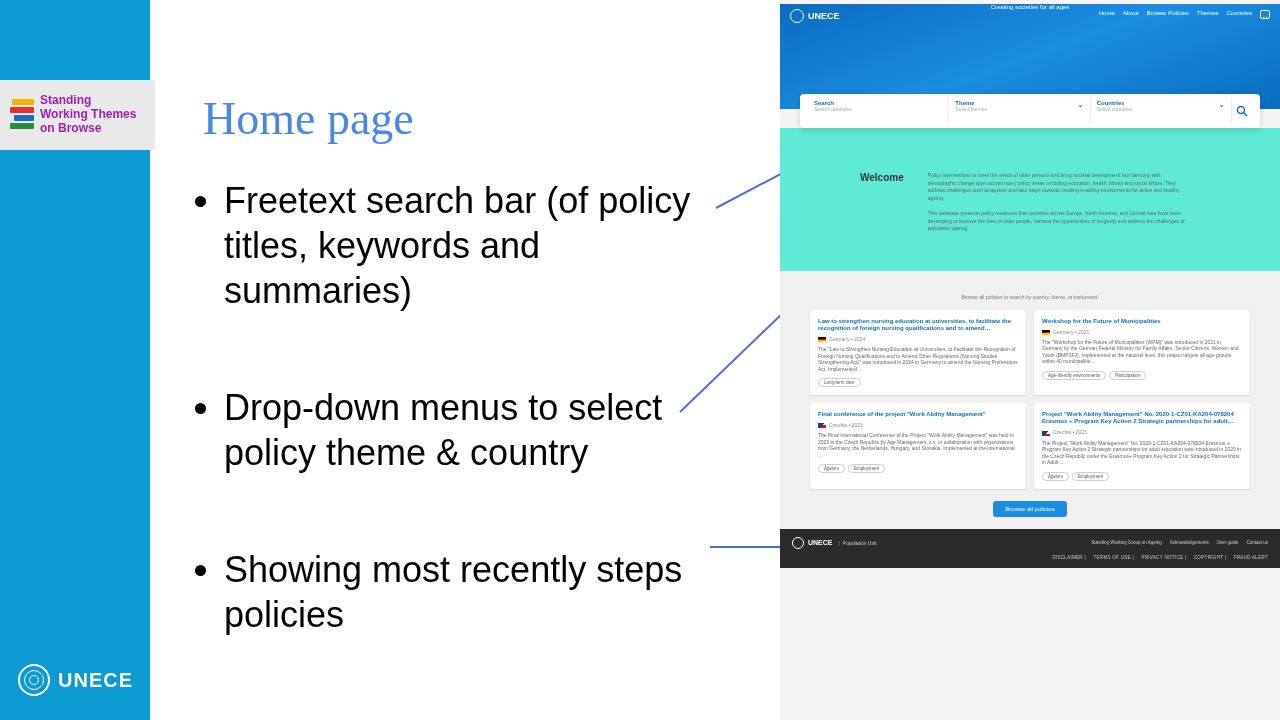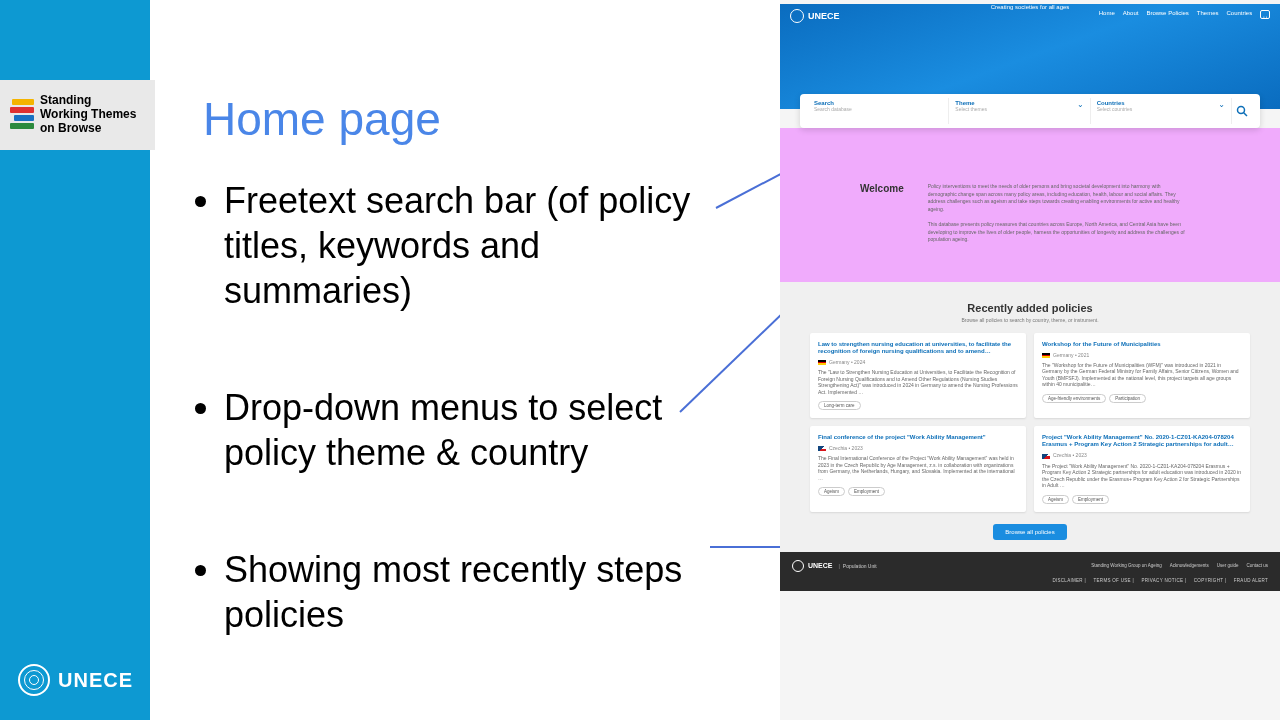--- a/index.html
+++ b/index.html
@@ -7,30 +7,30 @@
 
   
   .left-bar { position: absolute; left: 0; top: 0; width: 150px; height: 720px; background: #0d99d2; }
   .logo-swga { position: absolute; left: 0; top: 80px; width: 155px; height: 70px; background: #e9e9e9; padding: 8px 6px 8px 10px; display: flex; align-items: center; }
   .swga-blocks { width: 24px; margin-right: 6px; }
   .swga-blocks div { height: 6px; margin-bottom: 2px; border-radius: 1px; }
   .b1{background:#f4b400;width:22px;margin-left:2px}
   .b2{background:#e03131;width:24px}
   .b3{background:#1971c2;width:20px;margin-left:4px}
   .b4{background:#2b8a3e;width:24px}
-  .swga-text { font-size: 12px; font-weight: bold; line-height: 1.15; color: #000000; }
+  .swga-text { font-size: 12px; font-weight: bold; line-height: 1.15; color: #a21caf; }
 
   .unece-logo-bottom { position: absolute; left: 18px; bottom: 24px; display: flex; align-items: center; color: #fff; font-weight: bold; letter-spacing: 1px; font-size: 20px; }
   .un-wreath { width: 32px; height: 32px; border: 2px solid #fff; border-radius: 50%; margin-right: 8px; position: relative; }
   .un-wreath::before, .un-wreath::after { content:''; position:absolute; border:1px solid #fff; border-radius:50%; }
   .un-wreath::before { left:4px; top:4px; right:4px; bottom:4px; }
   .un-wreath::after { left:9px; top:9px; right:9px; bottom:9px; }
 
   
-  .headline { position: absolute; left: 203px; top: 92px; font-size: 46px; font-weight: 400; color: #4a86e8; font-family: Liberation Sans, sans-serif; }
+  .headline { position: absolute; left: 203px; top: 92px; font-size: 46px; font-weight: 400; color: #4a86e8; font-family: Liberation Serif, serif; }
   .bullets { position: absolute; left: 200px; top: 178px; width: 530px; font-size: 36px; color: #000; }
   .bullets li { list-style: disc; margin-left: 24px; margin-bottom: 72px; line-height: 1.25; }
 
   
   .arrow { position:absolute; stroke:#4a6fd6; stroke-width:2; fill:none; }
 
   
   .mock { position:absolute; left:780px; top:0; width:500px; height:720px; font-size:6px; color:#333; background:#f5f5f5; }
   .hero { height:105px; background: linear-gradient(160deg,#0a6cbf 0%,#1a8de0 50%,#0a6cbf 100%); position:relative; color:#fff; text-align:center; }
   .hero-nav { position:absolute; top:6px; right:10px; font-size:6px; display:flex; gap:8px; }
@@ -41,21 +41,21 @@
   .hero-sub { font-size:6px; margin-top:4px; }
 
   .searchbar { margin: -15px 20px 0 20px; background:#fff; border-radius:4px; box-shadow:0 2px 6px rgba(0,0,0,.15); height:34px; display:flex; padding:4px 8px; position:relative; z-index:2; }
   .sfield { flex:1; border-right:1px solid #eee; padding:2px 6px; }
   .sfield:last-of-type { border-right:none; }
   .sfield .lbl { color:#0d6fb8; font-weight:bold; font-size:6px; }
   .sfield .ph { color:#aaa; font-size:5px; }
   .sicon { width:20px; display:flex; align-items:center; justify-content:center; color:#0d6fb8; font-size:12px; }
   .chev { float:right; color:#0d6fb8; font-size:8px; }
 
-  .welcome { display:flex; padding:55px 30px 30px 80px; background:#f0abfc; }
+  .welcome { display:flex; padding:44px 30px 30px 80px; background:#5eead4; }
   .welcome h3 { font-size:10px; font-weight:bold; margin-right:24px; }
   .welcome .wtxt { font-size:5px; color:#666; line-height:1.5; width:260px; }
   .wtxt p { margin-bottom:8px; }
 
   .recent { background:#f0f0f0; padding:20px 30px 12px; }
   .recent h3 { text-align:center; font-size:11px; font-weight:bold; }
   .recent .sub { text-align:center; font-size:5px; color:#777; margin:3px 0 10px; }
   .cards { display:grid; grid-template-columns:1fr 1fr; gap:8px; }
   .card { background:#fff; padding:8px; border-radius:2px; box-shadow:0 1px 2px rgba(0,0,0,.1); }
   .card .ct { color:#0d6fb8; font-weight:bold; font-size:6px; line-height:1.2; margin-bottom:4px; }
@@ -157,21 +157,20 @@
 
   <div class="welcome">
     <h3>Welcome</h3>
     <div class="wtxt">
       <p>Policy interventions to meet the needs of older persons and bring societal development into harmony with demographic change span across many policy areas, including education, health, labour and social affairs. They address challenges such as ageism and take steps towards creating enabling environments for active and healthy ageing.</p>
       <p>This database presents policy measures that countries across Europe, North America, and Central Asia have been developing to improve the lives of older people, harness the opportunities of longevity and address the challenges of population ageing.</p>
     </div>
   </div>
 
   <div class="recent">
-    <h3>Recently added policies</h3>
     <div class="sub">Browse all policies to search by country, theme, or instrument.</div>
     <div class="cards">
 
       <div class="card">
         <div class="ct">Law to strengthen nursing education at universities, to facilitate the recognition of foreign nursing qualifications and to amend…</div>
         <div class="meta"><span class="flag flag-de"></span><span>Germany</span> • <span>2024</span></div>
         <div class="desc">The "Law to Strengthen Nursing Education at Universities, to Facilitate the Recognition of Foreign Nursing Qualifications and to Amend Other Regulations (Nursing Studies Strengthening Act)" was introduced in 2024 in Germany to amend the Nursing Professions Act. Implemented …</div>
         <div class="tags"><span>Long-term care</span></div>
       </div>
 

